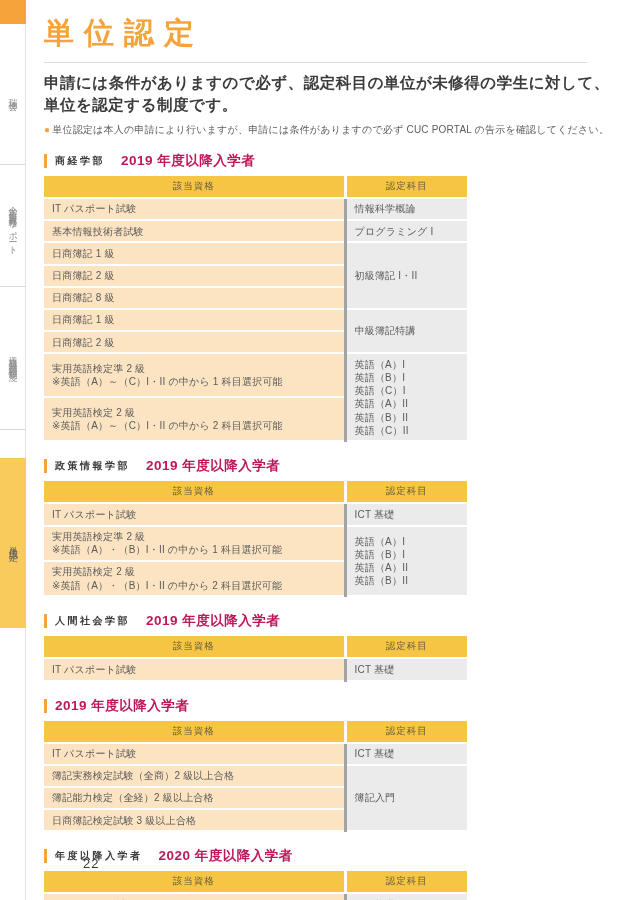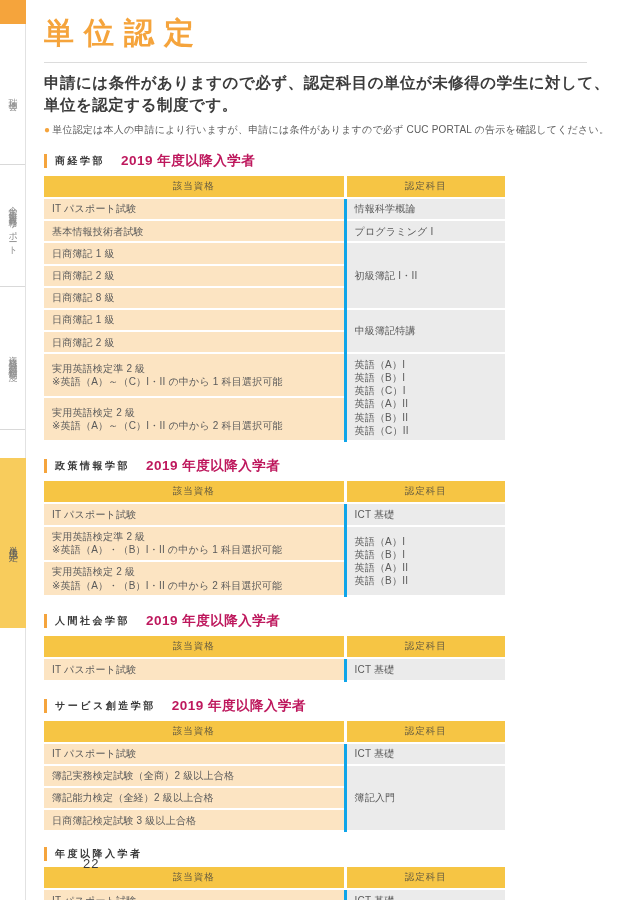--- a/index.html
+++ b/index.html
@@ -77,35 +77,35 @@
     width:3px;height:14px;background:var(--accent);
     margin-right:8px;flex:none;
   }
   .sec-dept{
     font-size:10px;font-weight:bold;color:#3A3A3A;letter-spacing:2.5px;
     margin-right:16px;
     text-align:right;
   }
   .sec-year{font-size:13.5px;font-weight:bold;color:#be185d;letter-spacing:0.5px;}
 
-  table{border-collapse:collapse;width:461px;table-layout:fixed;}
+  table{border-collapse:collapse;width:423px;table-layout:fixed;}
   col.c-left{width:301px;}
   th{
     background:var(--header-yellow);color:#615940;
     font-size:9.5px;font-weight:normal;text-align:center;
     padding:4px 6px;letter-spacing:1px;
     border-bottom:2px solid #fff;
   }
   th:first-child{border-right:3px solid #fff;}
   td{
     font-size:10px;color:var(--text-cell);
     padding:3.5px 8px;line-height:1.32;letter-spacing:0.2px;
     border-bottom:2px solid #fff;vertical-align:middle;
   }
-  td.qual{background:var(--left-cell);text-align:left;border-right:3px solid #0ea5e9;margin-left:44px;}
+  td.qual{background:var(--left-cell);text-align:left;border-right:3px solid #a3a3a3;margin-left:44px;}
   td.subj{background:var(--right-cell);}
 
   .page-num{
     position:absolute;left:44px;top:856px;
     font-size:13px;color:#3A3A3A;letter-spacing:1px;margin-left:39px;
   }
 </style>
 </head>
 <body>
 
@@ -239,21 +239,20 @@
             <tr>
               <td class="qual">IT パスポート試験</td>
               <td class="subj">ICT 基礎</td>
             </tr>
           </tbody>
         </table>
       </section>
       <section>
         <div class="sec-head">
           <span class="sec-bar"></span>
-          <span class="sec-dept">サービス創造学部</span>
           <span class="sec-year">2019 年度以降入学者</span>
         </div>
         <table>
           <colgroup>
             <col class="c-left">
             <col>
           </colgroup>
           <thead>
             <tr>
               <th>該当資格</th>
@@ -275,20 +274,21 @@
             <tr>
               <td class="qual">日商簿記検定試験 3 級以上合格</td>
             </tr>
           </tbody>
         </table>
       </section>
       <section>
         <div class="sec-head">
           <span class="sec-bar"></span>
           <span class="sec-dept">年度以降入学者</span>
+          <span class="sec-year">2020 年度以降入学者</span>
         </div>
         <table>
           <colgroup>
             <col class="c-left">
             <col>
           </colgroup>
           <thead>
             <tr>
               <th>該当資格</th>
               <th>認定科目</th>

